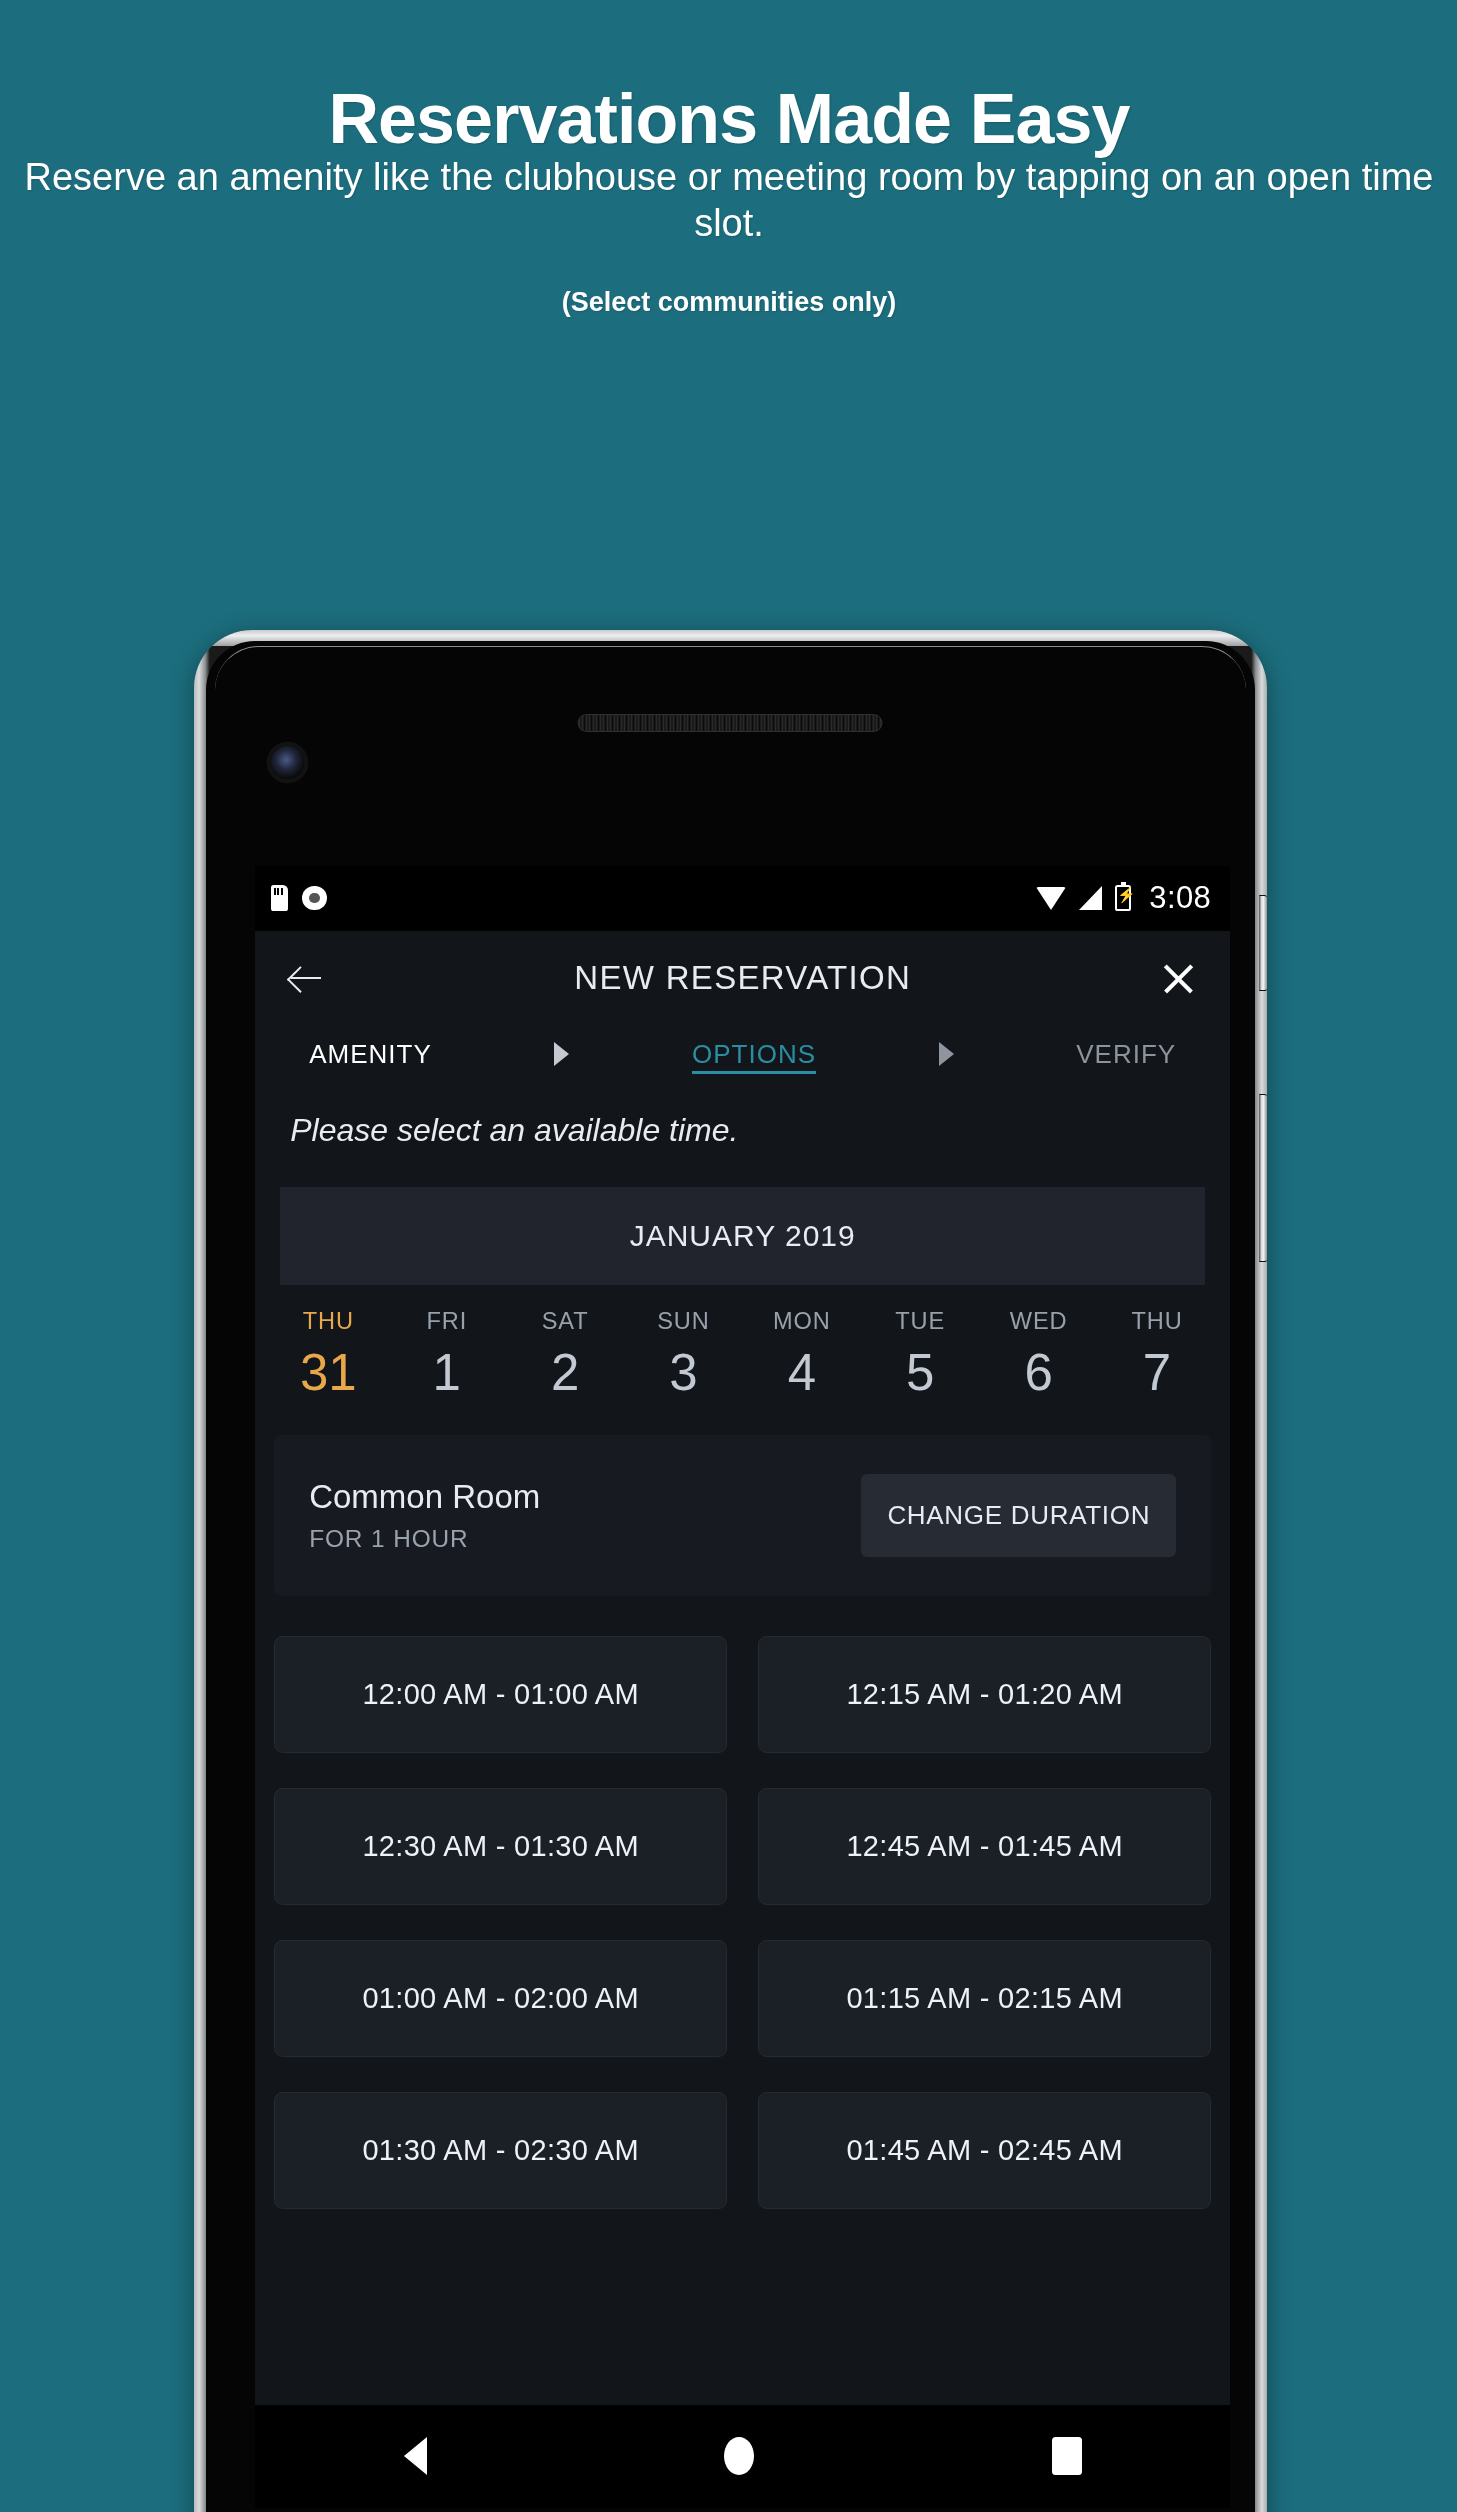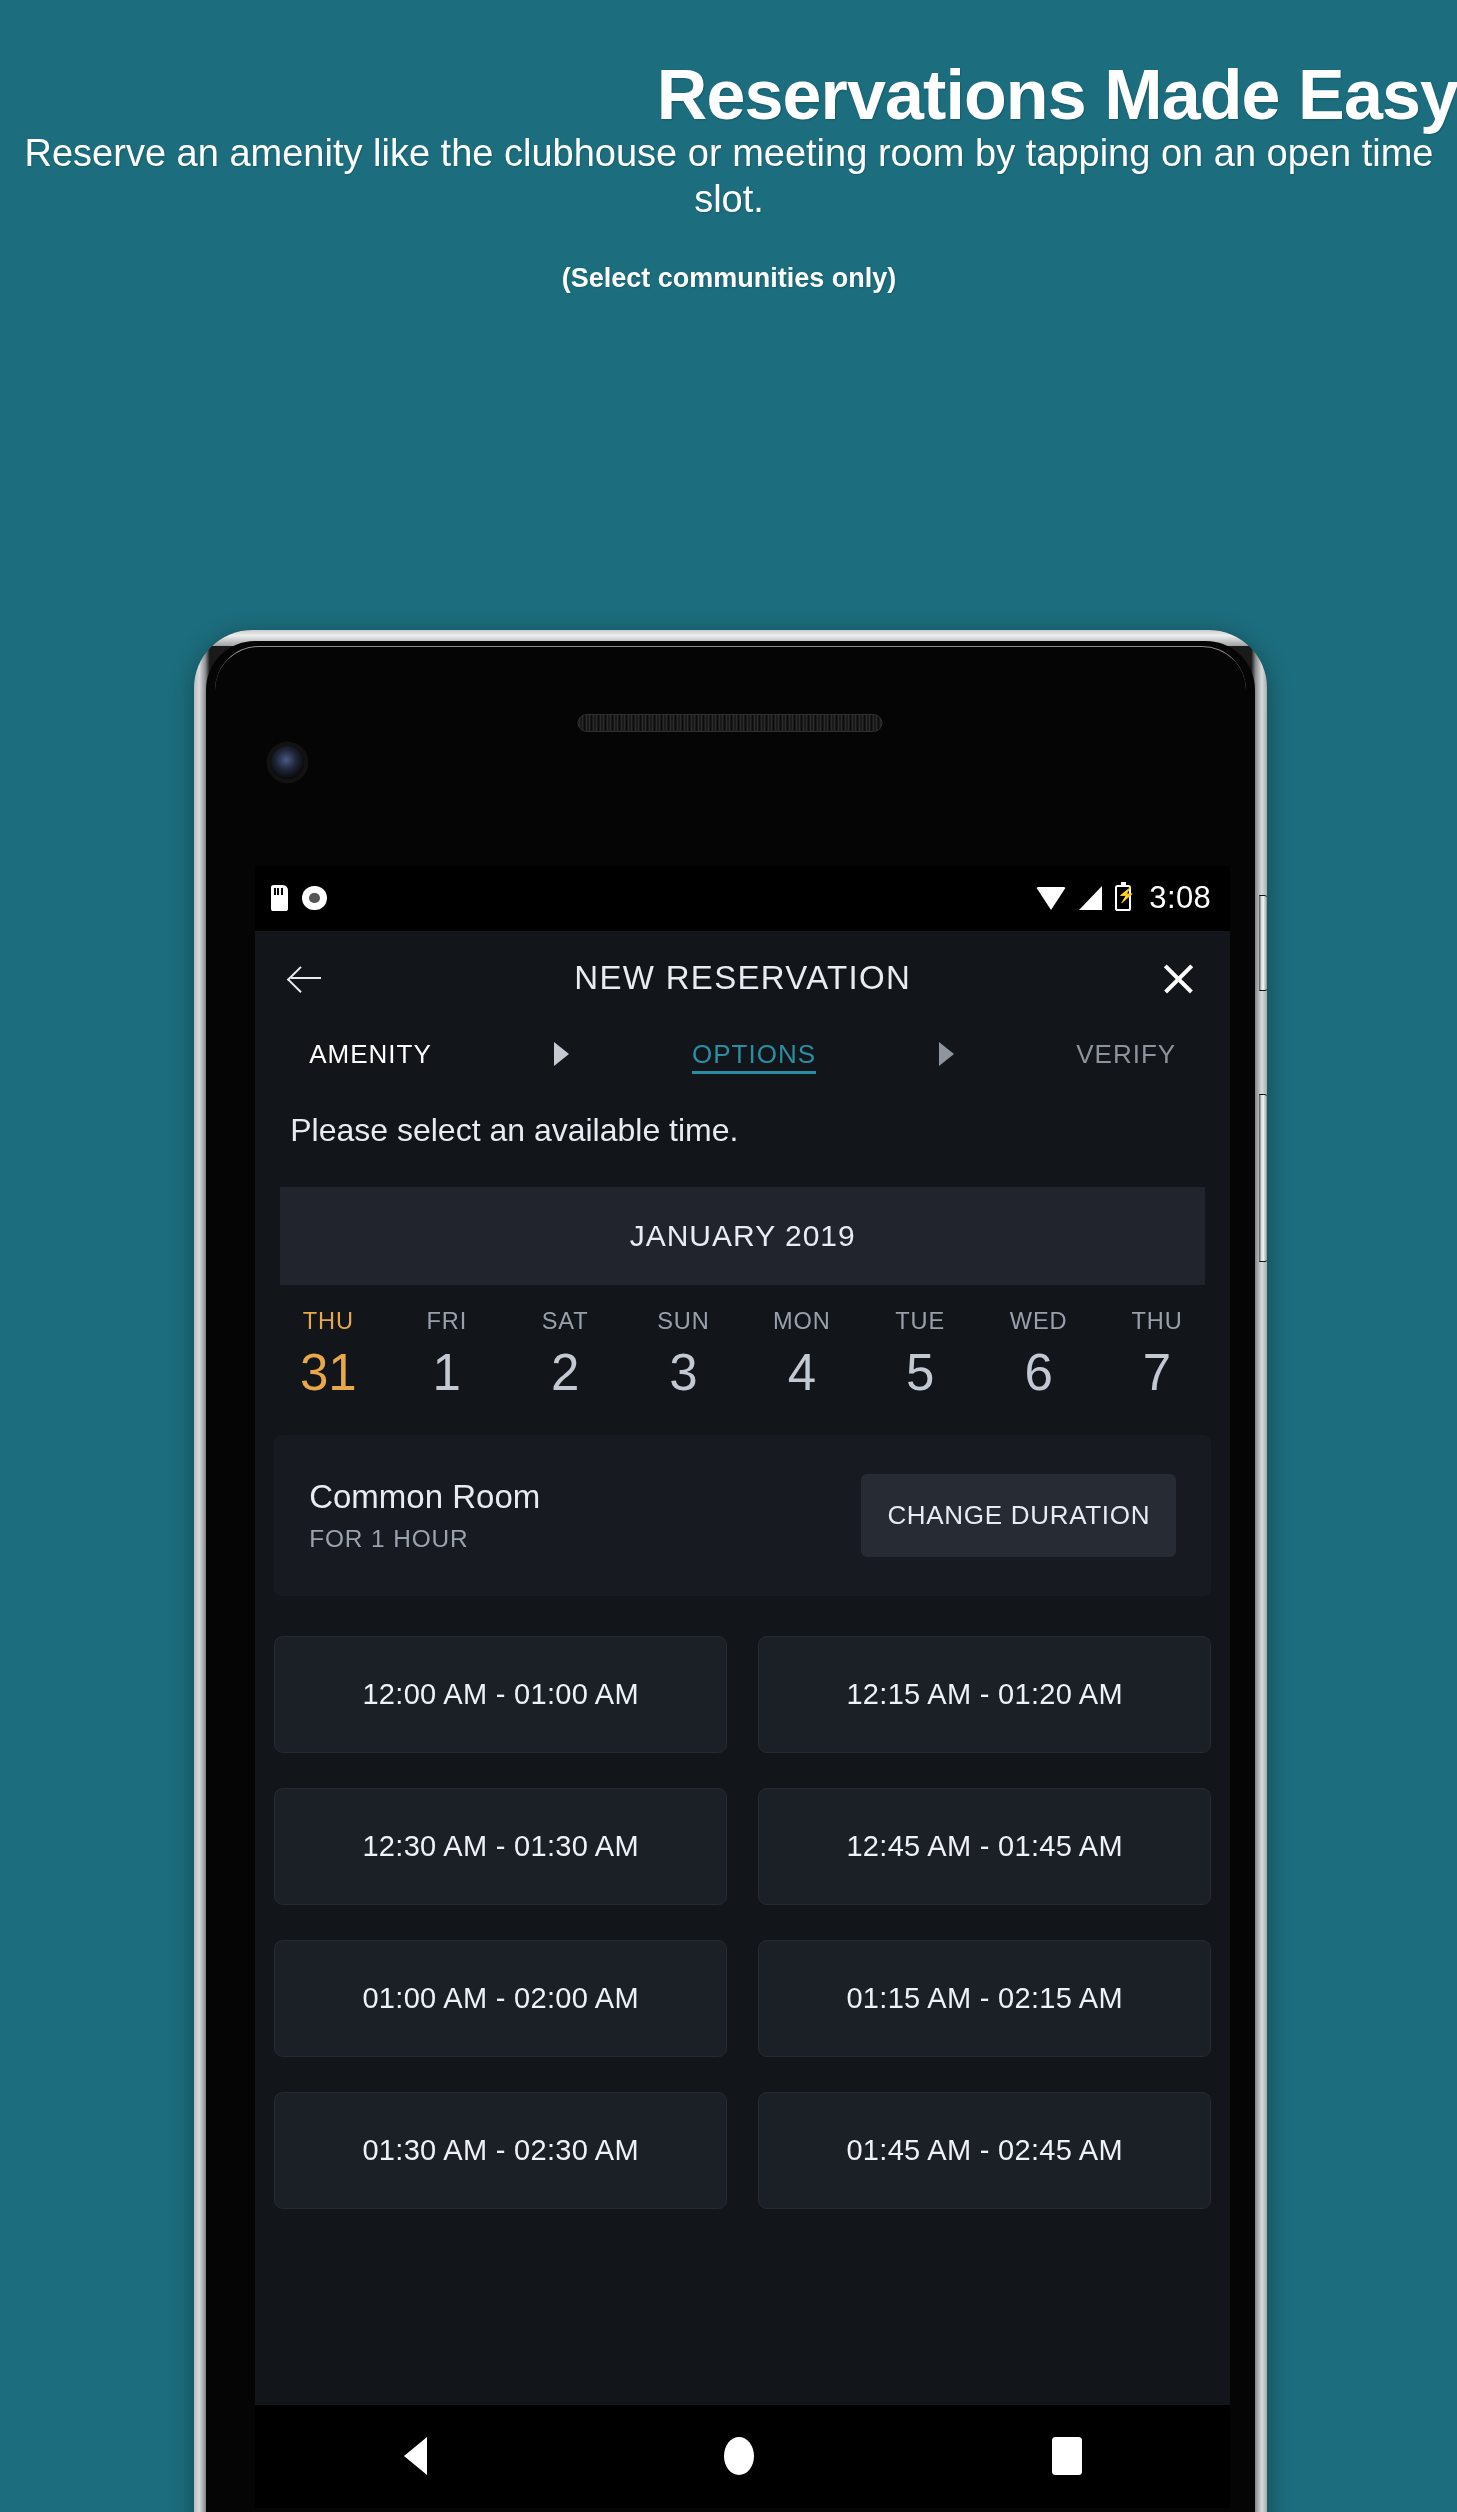--- a/index.html
+++ b/index.html
@@ -21,24 +21,23 @@
     left: 0;
     top: 0;
     width: 1458px;
     text-align: center;
     color: #ffffff;
   }
   .promo-title {
     font-size: 70px;
     font-weight: bold;
     letter-spacing: -0.9px;
-    margin-top: 60px;
+    margin-top: 84px;
     line-height: 1.0;
     text-shadow: 0.9px 0.9px 1.7px rgba(0,0,0,0.18);
-    text-align: right;
   }
   .promo-sub {
     font-size: 38px;
     font-weight: 300;
     line-height: 1.22;
     padding: 0 17.4px;
     text-shadow: 0.9px 0.9px 1.7px rgba(0,0,0,0.15);
   }
   .promo-note {
     font-size: 27px;
@@ -286,20 +285,21 @@
     border-bottom: 12.2px solid transparent;
     border-left: 15.7px solid #c5cad2;
   }
   .step-arrow.dim { border-left-color: #8e959e; }
 
   
   .instruction {
     color: #e8ecf2;
     font-size: 32px;
     padding: 23px 35px 38px 35px;
+    font-style: italic;
   }
 
   
   .month-bar {
     margin: 0 25px;
     height: 98px;
     background: #21242d;
     display: flex;
     align-items: center;
     justify-content: center;

